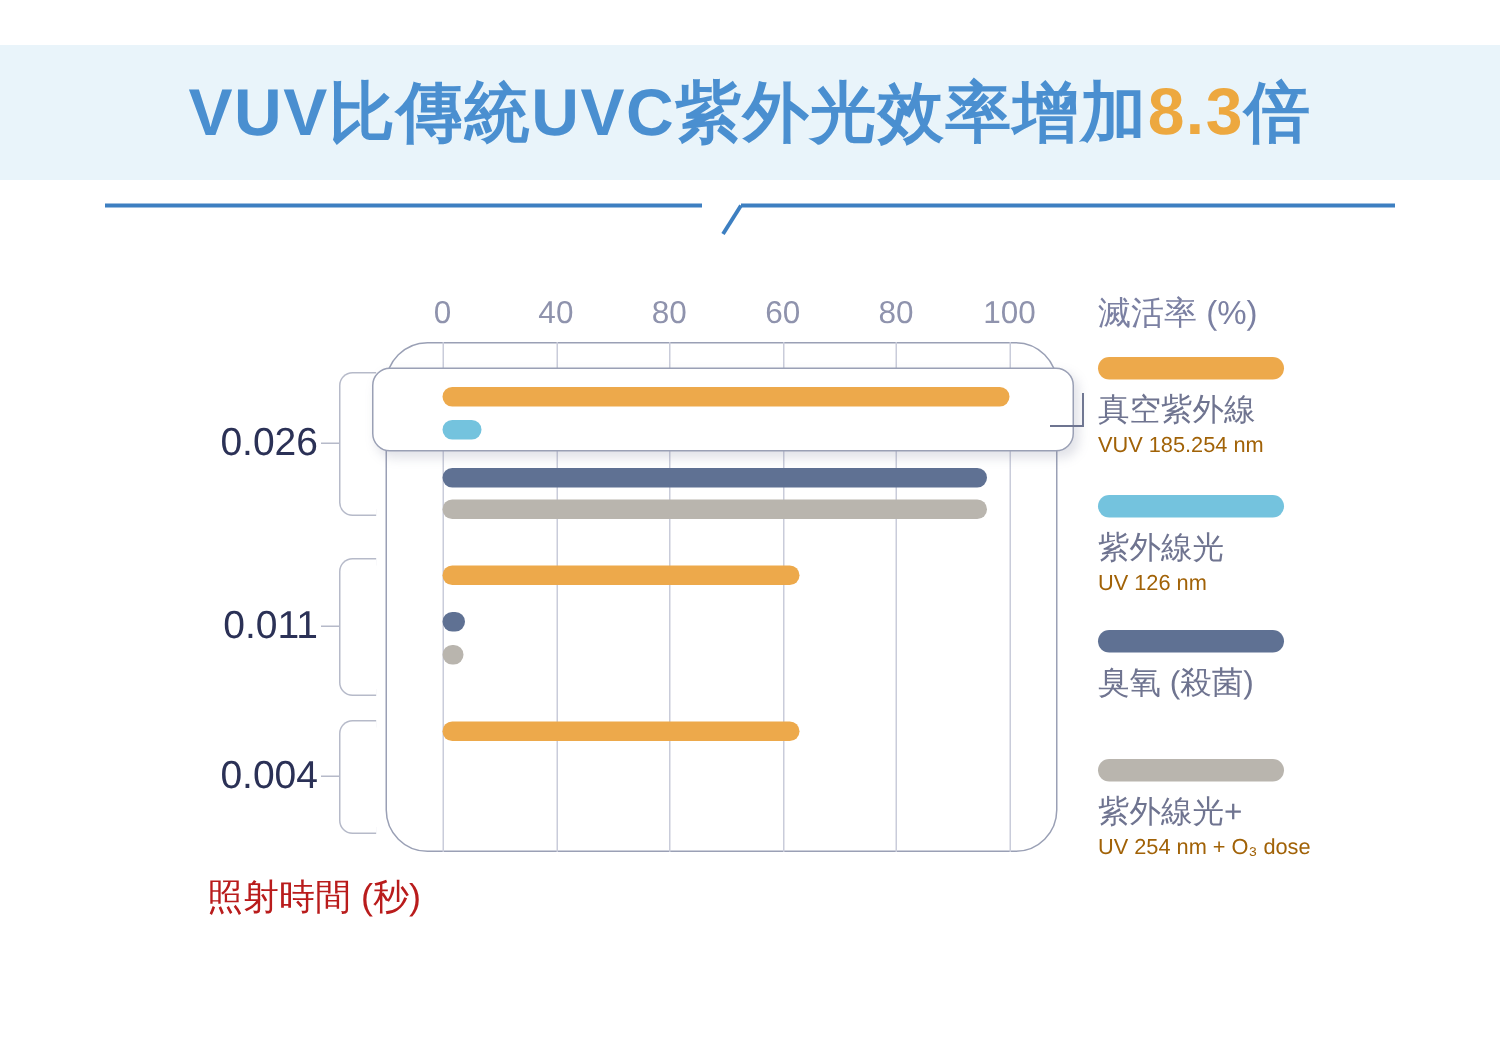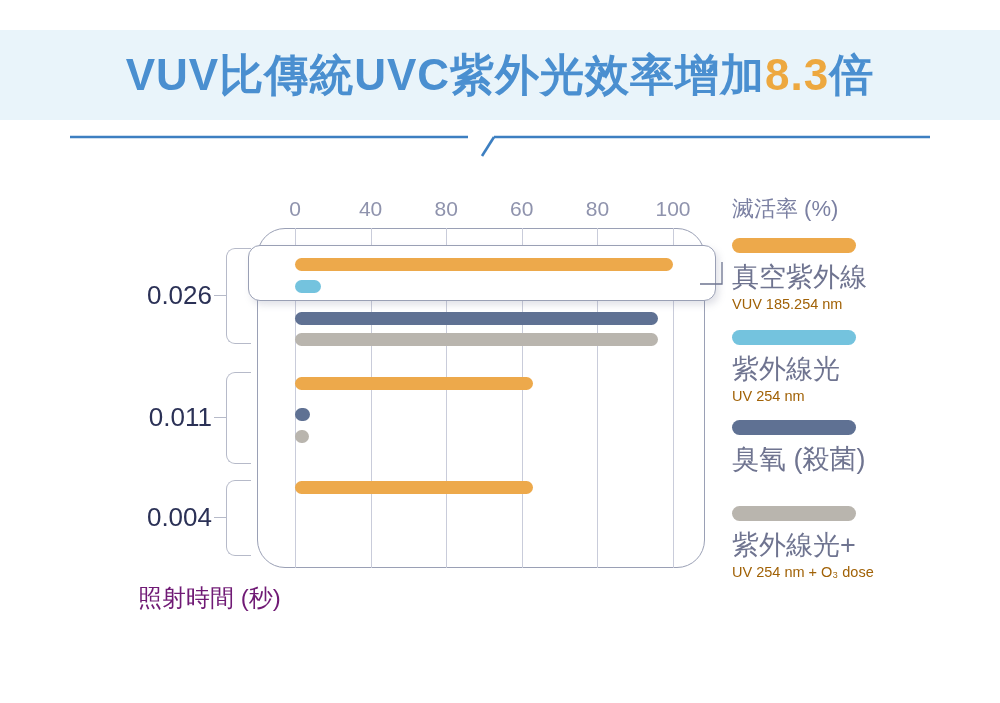--- a/index.html
+++ b/index.html
@@ -92,36 +92,36 @@
     font-size:26px;color:#2b3156;
     transform:translateY(-50%);
     white-space:nowrap;
     text-align:right;
   }
   #ylabels{position:absolute;left:0px;top:0;width:212px;height:470px;}
 
   
   #x-axis-title{
     position:absolute;left:138px;top:412px;
-    font-size:24px;color:#701a75;white-space:nowrap;
+    font-size:24px;color:#b91c1c;white-space:nowrap;
   }
 
   
   #legend{
     position:absolute;left:730px;top:0px;width:250px;height:420px;
   }
   #legend-title{
     font-size:22px;color:#7b80a2;margin:24px 0 0 2px;white-space:nowrap;
   }
   .legend-item{position:absolute;left:2px;width:240px;}
   .legend-swatch{
     width:124px;height:15px;border-radius:8px;margin-bottom:9px;
   }
   .legend-label{
-    font-size:27px;color:#6f7490;line-height:1.18;white-space:nowrap;
+    font-size:21px;color:#6f7490;line-height:1.18;white-space:nowrap;
   }
   .legend-sub{
     font-size:14.5px;color:#a16207;margin-top:2px;white-space:nowrap;
   }
 </style>
 </head>
 <body>
 
 <div id="title-band"></div>
 <div id="title-text">
@@ -199,21 +199,21 @@
 
     <div class="legend-item" style="top:68px;">
       <div class="legend-swatch" style="background:#eda94b;"></div>
       <div class="legend-label">真空紫外線</div>
       <div class="legend-sub">VUV 185.254 nm</div>
     </div>
 
     <div class="legend-item" style="top:160px;">
       <div class="legend-swatch" style="background:#74c3de;"></div>
       <div class="legend-label">紫外線光</div>
-      <div class="legend-sub">UV 254 nm</div>
+      <div class="legend-sub">UV 126 nm</div>
     </div>
 
     <div class="legend-item" style="top:250px;">
       <div class="legend-swatch" style="background:#5f7193;"></div>
       <div class="legend-label">臭氧 (殺菌)</div>
     </div>
 
     <div class="legend-item" style="top:336px;">
       <div class="legend-swatch" style="background:#b9b5ae;"></div>
       <div class="legend-label">紫外線光+</div>

